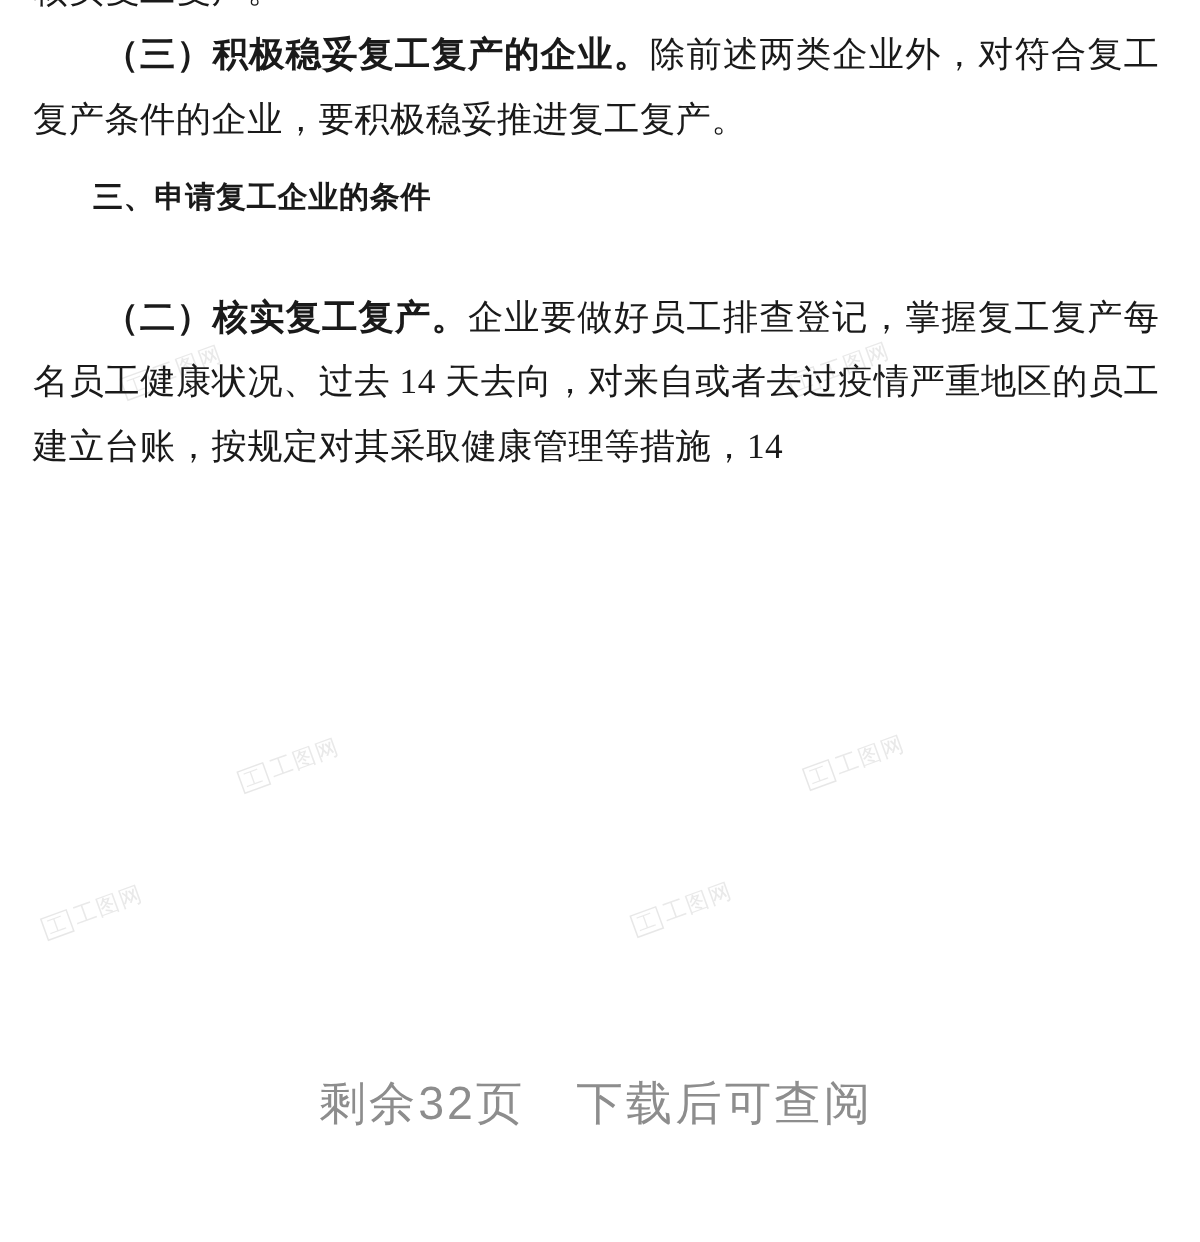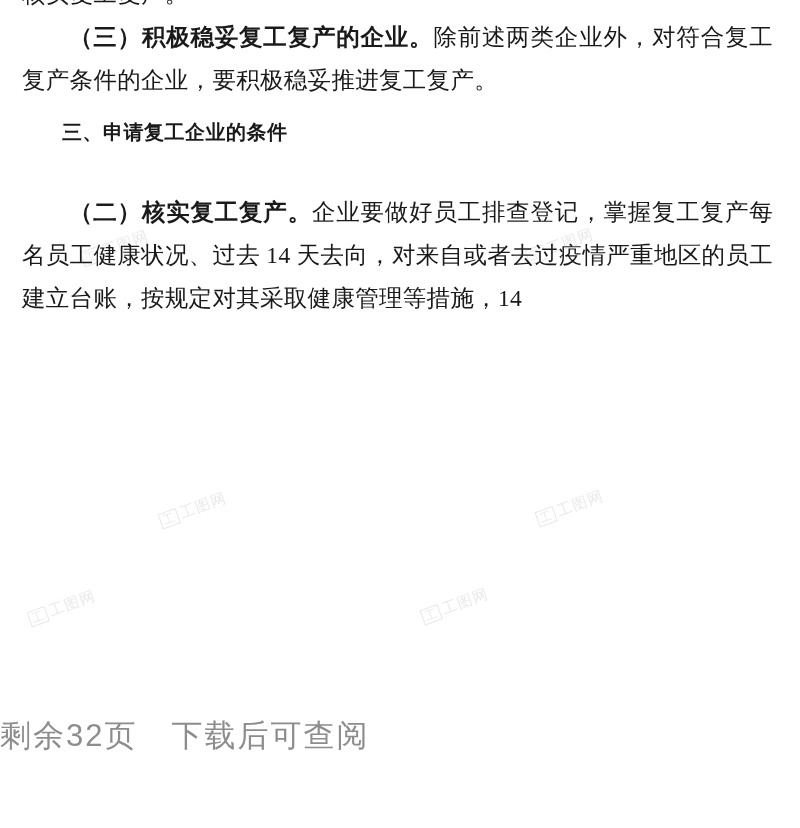--- a/index.html
+++ b/index.html
@@ -98,20 +98,21 @@
   .wm-3 { left: 158px; top: 500px; }
   .wm-4 { left: 535px; top: 498px; }
   .wm-5 { left: 27px;  top: 598px; }
   .wm-6 { left: 420px; top: 596px; }
 
   .footer {
     position: absolute;
     left: 0;
     right: 0;
     top: 715px;
+    text-align: center;
     z-index: 3;
   }
   .footer-text {
     display: inline-block;
     font-family: "Liberation Sans", "DejaVu Sans", sans-serif;
     font-size: 31px;
     color: #8d8d8d;
     letter-spacing: 2px;
   }
   .footer-sep {

